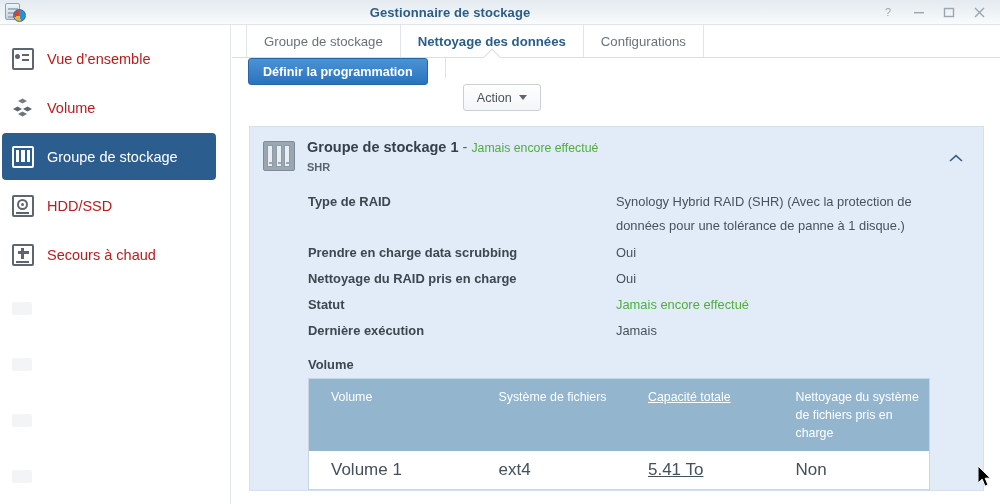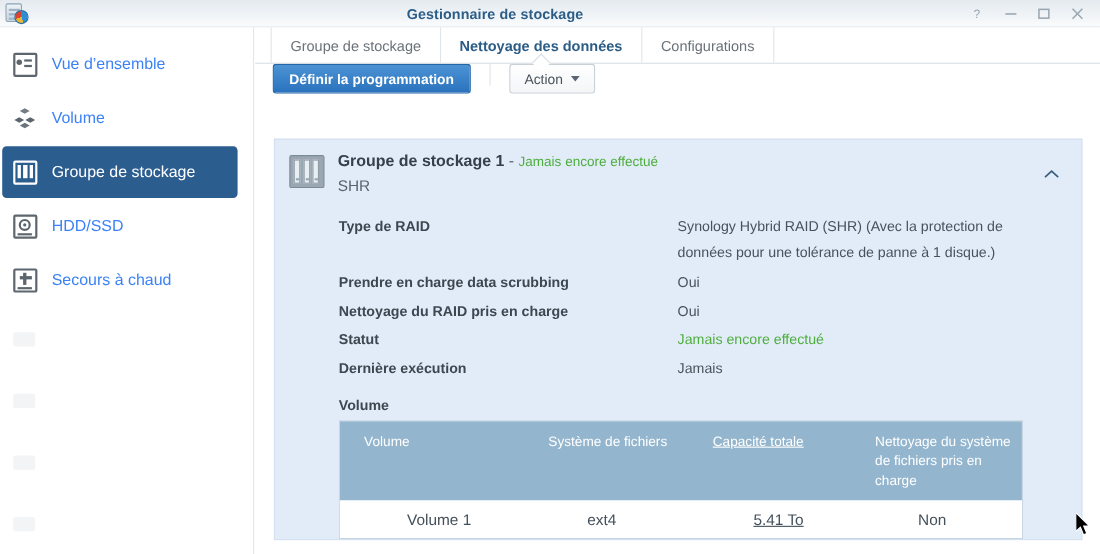--- a/index.html
+++ b/index.html
@@ -48,21 +48,21 @@
   }
   .wc svg { display:block; }
 
   
   .sidebar {
     position: absolute; top: 25px; left: 0; width: 231px; height: 479px;
     background: #ffffff; border-right: 1px solid #e3e6e9;
   }
   .nav-item {
     display:flex; align-items:center; height: 47px; margin: 2px 14px 2px 2px;
-    padding-left: 10px; border-radius: 4px; color:#3b82f6; font-size:14.5px;
+    padding-left: 10px; border-radius: 4px; color:#b91c1c; font-size:14.5px;
   }
   .nav-item.active { background:#2c5d8f; color:#ffffff; }
   .nav-ico { width: 22px; height: 22px; margin-right: 13px; flex:0 0 auto; position:relative; }
   .nav-label { white-space: nowrap; }
 
   
   .ic-box { position:absolute; inset:0; border:2px solid #5d666e; border-radius:2px; }
   .active .ic-box { border-color:#ffffff; }
   .ic-overview .dot { position:absolute; left:3px; top:6px; width:5px; height:5px; border-radius:50%; background:#5d666e; }
   .ic-overview .l1 { position:absolute; left:10px; top:6px; width:7px; height:2px; background:#5d666e; }
@@ -109,58 +109,58 @@
     height:27px; padding:0 14px; display:flex; align-items:center;
     background: linear-gradient(to bottom,#4c93d4,#2a72bd);
     border:1px solid #2566a8; border-radius:3px;
     color:#fff; font-size:12.6px; font-weight:bold;
   }
   .tb-sep { width:1px; height:20px; background:#dfe3e7; margin:0 17px; }
   .btn-default {
     height:27px; padding:0 13px; display:flex; align-items:center; gap:7px;
     background: linear-gradient(to bottom,#ffffff,#f3f5f7);
     border:1px solid #c9d0d6; border-radius:3px;
-    color:#4a525a; font-size:12.6px;
+    color:#4a525a; font-size:12.6px;margin-top:26px;
   }
   .caret { width:0;height:0;border-left:4px solid transparent;border-right:4px solid transparent;border-top:5px solid #5c6570; }
 
   .panel {
     position:absolute; left:17px; top:101px; width:735px; height:365px;
     background:#e1ecf8; border:1px solid #d3e0ef;
   }
   .panel-head { display:flex; padding:12px 0 0 9px; }
   .grp-ico {
     width:32px; height:30px; margin:2px 12px 0 4px; flex:0 0 auto; position:relative;
     background:#9aa7b2; border:1px solid #7d8b97; border-radius:2px;
   }
   .grp-ico .d { position:absolute; top:3px; width:6px; height:22px; background:#e9eef3; border:1px solid #8e9ca8; }
   .grp-ico .d1{left:3px;} .grp-ico .d2{left:11.5px;} .grp-ico .d3{left:20px;}
   .grp-ico .d::after{content:"";position:absolute;left:1px;bottom:2px;width:3px;height:2px;background:#9aa7b2;}
 
   .grp-title { font-size:14.5px; font-weight:bold; color:#35404a; }
   .grp-title .sep { font-weight:normal; color:#5a646d; }
   .grp-title .status { font-weight:normal; font-size:12.3px; color:#4fae3f; }
-  .grp-sub { font-size:14px; color:#5a646d; margin-top:6px; }
+  .grp-sub { font-size:11px; color:#5a646d; margin-top:6px;font-weight:bold; }
   .collapse {
     position:absolute; right:18px; top:22px; width:18px; height:18px;
     display:flex; align-items:center; justify-content:center;
   }
 
   .details { margin: 17px 0 0 58px; }
   .drow { display:flex; margin-bottom:2px; }
   .dkey { width:308px; font-size:12.9px; font-weight:bold; color:#3d4750; line-height:24.3px; }
   .dval { font-size:12.9px; color:#48525b; line-height:24.3px; max-width:310px; }
   .dval.green { color:#4fae3f; }
 
   .vol-label { margin:13px 0 6px 58px; font-size:12.9px; font-weight:bold; color:#3d4750; }
   .vtable { margin-left:58px; width:622px; border:1px solid #c8d6e4; background:#fff; }
   .vthead { display:flex; background:#93b5cd; }
   .vth { padding:9px 0 9px 22px; font-size:12.4px; color:#ffffff; line-height:18px; }
   .vtr { display:flex; background:#ffffff; }
-  .vtd { padding:9px 0 9px 22px; font-size:14px; color:#44505a;margin-left:39px; }
+  .vtd { padding:9px 0 9px 22px; font-size:17px; color:#44505a; }
   .c0 { width:168px; } .c1 { width:150px; } .c2 { width:148px;text-decoration:underline; } .c3 { width:156px; }
 
   
   .cursor { position:absolute; left:978px; top:466px; width:16px; height:24px; }
 </style>
 </head>
 <body>
 
 <div class="window">
 

